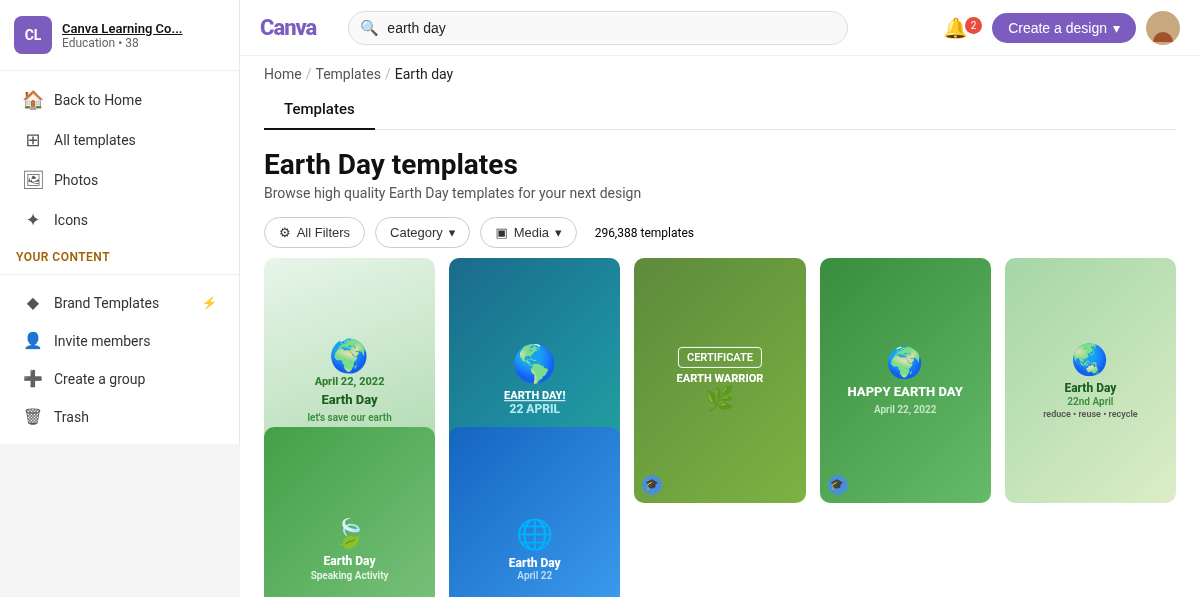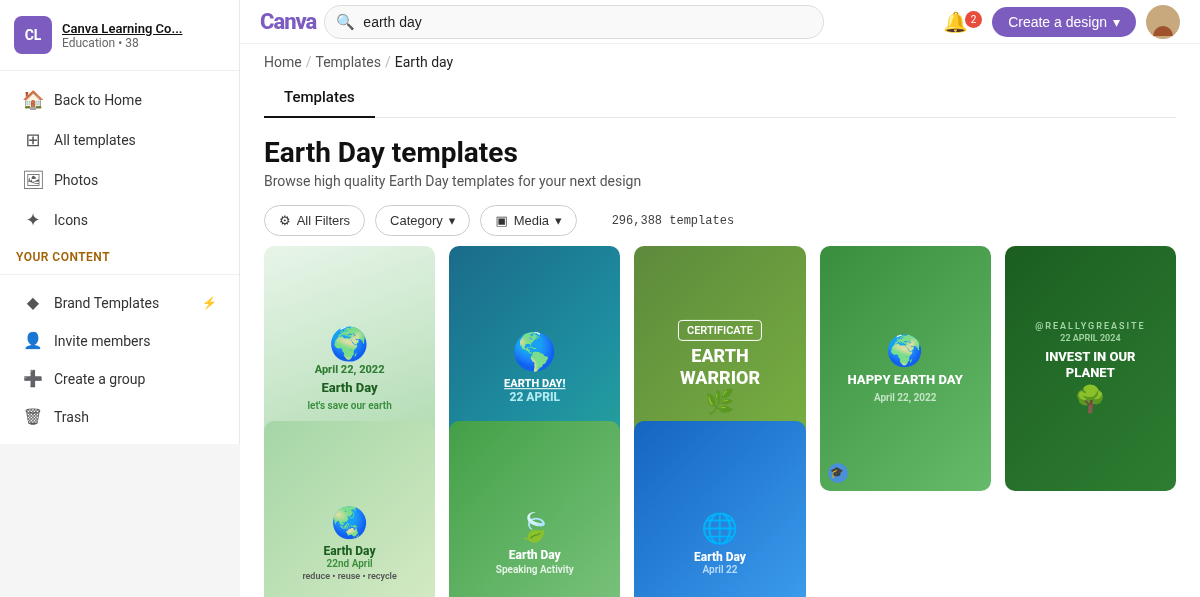--- a/index.html
+++ b/index.html
@@ -83,25 +83,25 @@
       display: flex;
       flex-direction: column;
       overflow: hidden;
       background: #fff;
     }
 
     
     .topbar {
       display: flex;
       align-items: center;
-      gap: 0;
+      gap: 24px;
       padding: 10px 20px;
       background: #fff;
       border-bottom: 1px solid #f0f0f0;
-      height: 44px;
+      height: 56px;
     }
     .topbar-logo {
       font-size: 22px;
       font-weight: 800;
       color: #7c5cbf;
       letter-spacing: -1px;
       margin-right: 8px;
     }
     .search-bar {
       flex: 1;
@@ -241,21 +241,21 @@
       gap: 6px;
       padding: 7px 14px;
       border-radius: 20px;
       border: 1.5px solid #ccc;
       background: #fff;
       font-size: 13px;
       color: #333;
       cursor: pointer;
       font-weight: 500;
     }
-    .filter-count { font-size: 12px; color: #404040; margin-left: 25px; font-family: Liberation Mono, monospace; }
+    .filter-count { font-size: 12px; color: #000000; margin-left: 8px; }
 
     
     .template-grid {
       display: grid;
       grid-template-columns: repeat(5, 1fr);
       gap: 14px;
       padding: 0 24px 16px;
       overflow-y: auto;
       flex: 1;
     }
@@ -488,21 +488,21 @@
         <div class="card-overlay">
           <div class="card-title">Green and Blue H...</div>
           <div class="card-sub">Instagram Post by Ly...</div>
         </div>
       </div>
 
       <div class="template-card card-3" style="background: linear-gradient(135deg, #5d8a3c 0%, #7cb342 100%);">
         <div class="card-img">
           <div class="card-inner-text">
             <div style="font-size:11px;color:#fff;border:1.5px solid #fff;padding:3px 8px;border-radius:4px;display:inline-block;margin-bottom:4px;">CERTIFICATE</div>
-            <div class="big" style="color:#fff;font-size:18px;">EARTH WARRIOR</div>
+            <div class="big" style="color:#fff;font-size:11px;">EARTH WARRIOR</div>
             <div class="globe-icon" style="font-size:24px;">🌿</div>
           </div>
         </div>
         <div class="edu-badge">🎓</div>
         <div class="card-overlay">
           <div class="card-title">Earth Warrior Cer...</div>
           <div class="card-sub">Certificate by DLFed...</div>
         </div>
       </div>
 
@@ -514,34 +514,20 @@
             <div class="small" style="color:#c8e6c9;font-size:10px;margin-top:4px;">April 22, 2022</div>
           </div>
         </div>
         <div class="edu-badge">🎓</div>
         <div class="card-overlay">
           <div class="card-title">Happy Earth Day ...</div>
           <div class="card-sub">Flyer by cozz_design</div>
         </div>
       </div>
 
-      <div class="template-card card-5" style="background: linear-gradient(135deg, #1b5e20 0%, #2e7d32 100%);">
-        <div class="card-img">
-          <div class="card-inner-text">
-            <div style="font-size:9px;color:#a5d6a7;letter-spacing:2px;">@REALLYGREASITE</div>
-            <div style="font-size:9px;color:#a5d6a7;margin-top:2px;">22 APRIL 2024</div>
-            <div class="big" style="color:#fff;font-size:13px;margin-top:6px;">INVEST IN OUR PLANET</div>
-            <div class="globe-icon" style="font-size:26px;margin-top:4px;">🌳</div>
-          </div>
-        </div>
-        <div class="card-overlay">
-          <div class="card-title">Retro Vintage Ear...</div>
-          <div class="card-sub">Instagram Post by In...</div>
-        </div>
-      </div>
 
       <div class="template-card card-6" style="background: linear-gradient(135deg, #a5d6a7 0%, #dcedc8 100%);">
         <div class="card-img">
           <div class="card-inner-text">
             <div class="globe-icon" style="font-size:30px;">🌏</div>
             <div class="big" style="color:#1b5e20;font-size:12px;margin-top:4px;">Earth Day</div>
             <div class="small" style="color:#388e3c;font-size:10px;">22nd April</div>
             <div style="font-size:9px;color:#555;margin-top:2px;">reduce • reuse • recycle</div>
           </div>
         </div>

